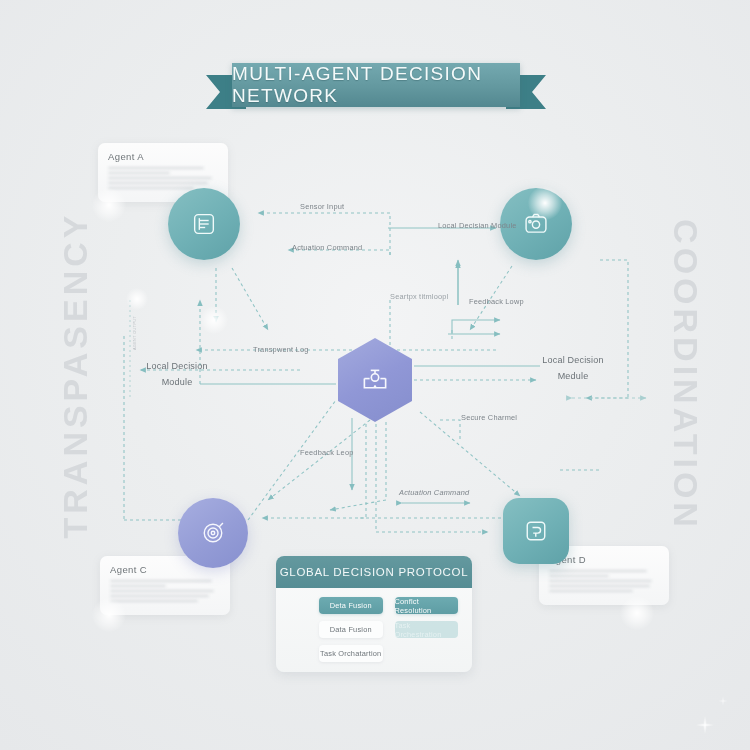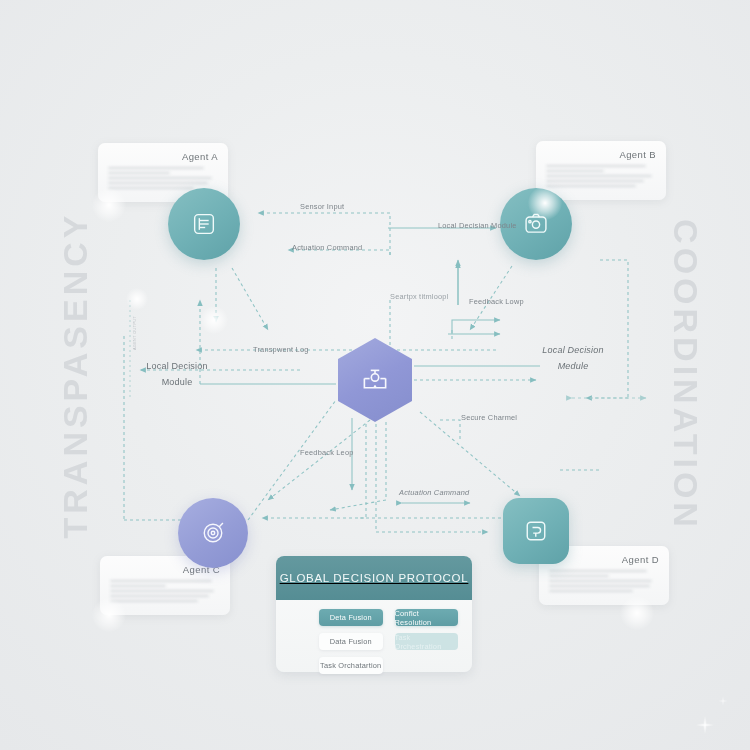--- a/index.html
+++ b/index.html
@@ -51,21 +51,21 @@
 
   
   .card{
     position:absolute;width:130px;
     background:linear-gradient(180deg,rgba(253,253,253,.96),rgba(246,247,248,.86));
     border-radius:7px;
     box-shadow:0 2px 9px rgba(120,130,140,.13);
     padding:8px 10px 10px;box-sizing:border-box;
   }
   .card-title{
-    text-align:right;font-size:9.5px;color:#6e7478;letter-spacing:.4px;
+    text-align:left;font-size:9.5px;color:#6e7478;letter-spacing:.4px;
     margin-bottom:5px;
   }
   .blurlines{filter:blur(1.35px);opacity:.5;}
   .bl{height:2px;border-radius:1px;background:#b9bec3;margin:3px 0;}
   #card-a{left:98px;top:143px;}
   #card-b{left:536px;top:141px;}
   #card-c{left:100px;top:556px;}
   #card-d{left:539px;top:546px;}
 
   
@@ -104,23 +104,23 @@
     letter-spacing:.5px;
   }
 
   
   #protocol{
     position:absolute;left:276px;top:556px;width:196px;height:116px;
     background:linear-gradient(180deg,rgba(250,251,251,.95),rgba(244,246,246,.85));
     border-radius:8px;box-shadow:0 3px 11px rgba(120,132,140,.16);
   }
   #protocol-head{
-    height:44px;border-radius:8px 8px 0 0;
+    height:32px;border-radius:8px 8px 0 0;
     background:linear-gradient(180deg,#64999f 0%,#558d94 100%);
-    display:flex;align-items:center;justify-content:center;text-decoration:underline;
+    display:flex;align-items:center;justify-content:center;
   }
   #protocol-title{color:#f2f8f8;font-size:11.5px;letter-spacing:.7px;}
   .pills{position:relative;padding:9px 14px;display:grid;
     grid-template-columns:1fr 1fr;gap:7px 12px;margin-left:29px;}
   .pill{
     height:17px;border-radius:4px;display:flex;align-items:center;justify-content:center;
     font-size:7.4px;letter-spacing:.2px;
   }
   .pill.solid{background:linear-gradient(180deg,#6dabb1,#5e9 da4);
     background:linear-gradient(180deg,#6dabb1,#5e9da4);color:#fbfdfd;
@@ -191,39 +191,36 @@
 
       <path d="M248,520 L336,400" stroke-dasharray="3 3"></path>
 
       <path d="M560,470 L600,470" stroke-dasharray="3 3"></path>
     </g>
   </svg>
 
   <div class="side-word" id="word-left">TRANSPASENCY</div>
   <div class="side-word" id="word-right">COORDINATION</div>
 
+  <div id="banner-wrap">
+    <div class="tail l"></div>
+    <div class="tail r"></div>
+    <div id="banner">
+      <span id="banner-title">MULTI-AGENT DECISION NETWORK</span>
+    </div>
+  </div>
 
   <div class="card" id="card-a">
     <div class="card-title">Agent A</div>
     <div class="blurlines">
       <div class="bl" style="width:96px"></div>
         <div class="bl" style="width:62px"></div>
       <div class="bl" style="width:104px"></div>
         <div class="bl" style="width:100px"></div>
       <div class="bl" style="width:86px"></div>
-    </div>
-  </div>
-  <div class="card" id="card-b">
-    <div class="card-title">Agent B</div>
-    <div class="blurlines">
-      <div class="bl" style="width:100px"></div>
-        <div class="bl" style="width:58px"></div>
-      <div class="bl" style="width:106px"></div>
-        <div class="bl" style="width:98px"></div>
-      <div class="bl" style="width:90px"></div>
     </div>
   </div>
   <div class="card" id="card-d">
     <div class="card-title">Agent D</div>
     <div class="blurlines">
       <div class="bl" style="width:98px"></div>
         <div class="bl" style="width:60px"></div>
       <div class="bl" style="width:103px"></div>
         <div class="bl" style="width:101px"></div>
       <div class="bl" style="width:84px"></div>
@@ -289,21 +286,21 @@
     </svg>
   </div>
 
   <div class="elabel" style="left:300px;top:202px;">Sensor Input</div>
   <div class="elabel" style="left:402px;top:221px;padding-left:36px;">Local Decisian Module</div>
   <div class="elabel" style="left:292px;top:243px;">Actuation Command</div>
   <div class="elabel faint" style="left:390px;top:292px;">Seartpx titmloopl</div>
   <div class="elabel" style="left:223px;top:345px;margin-left:30px;">Transpwent Log</div>
   <div class="elabel mod" style="left:140px;top:358px;">Local Decision Module</div>
   <div class="elabel" style="left:469px;top:297px;">Feedback Lowp</div>
-  <div class="elabel mod" style="left:536px;top:342px;font-style:italic;">Local Decision Medule</div>
+  <div class="elabel mod" style="left:536px;top:352px;">Local Decision Medule</div>
   <div class="elabel" style="left:461px;top:413px;">Secure Charmel</div>
   <div class="elabel" style="left:300px;top:448px;">Feedback Leop</div>
   <div class="elabel" style="left:399px;top:488px;font-style:italic;">Actuation Cammand</div>
   <div class="elabel micro" style="left:133px;top:302px;height:48px;">AGENT OUTPUT</div>
 
   <div id="protocol">
     <div id="protocol-head">
       <span id="protocol-title">GLOBAL DECISION PROTOCOL</span>
     </div>
     <div class="pills">

